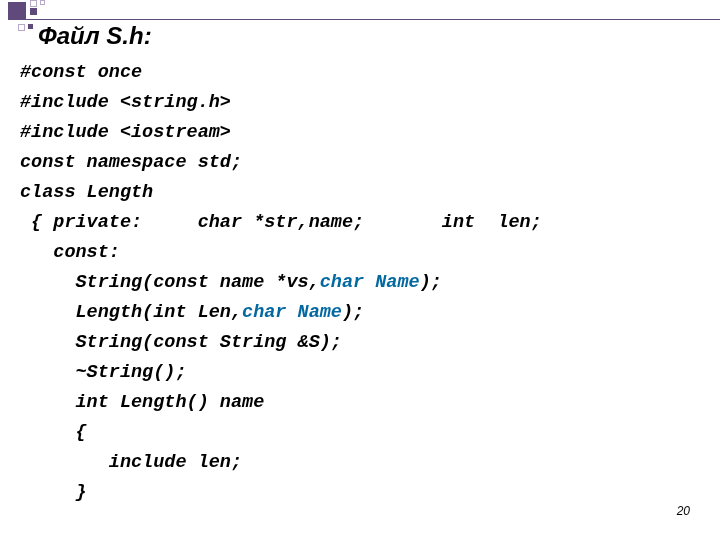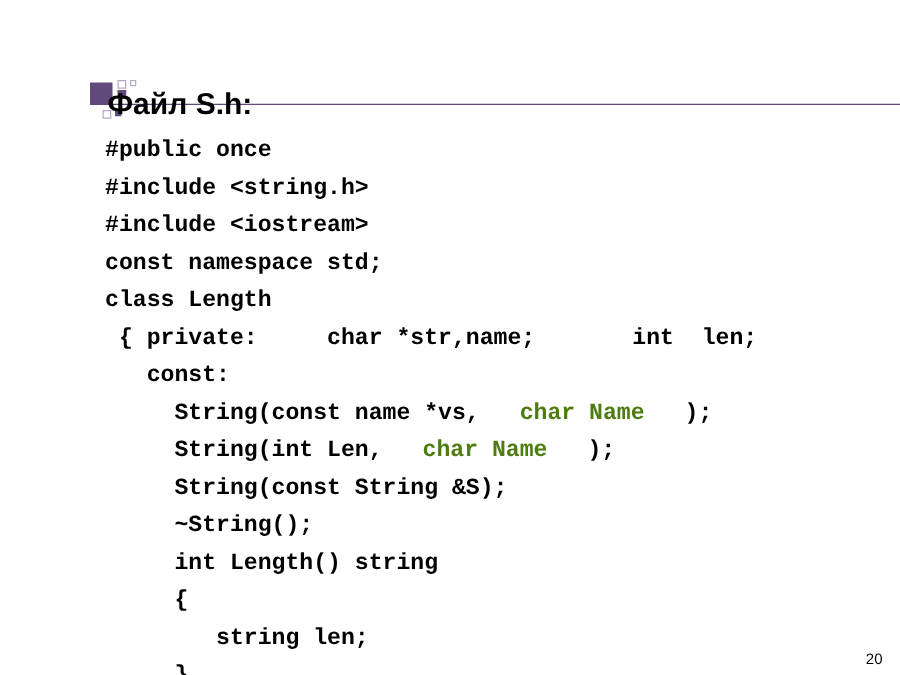--- a/index.html
+++ b/index.html
@@ -1,15 +1,15 @@
 <!DOCTYPE html>
 <html><head>
 <meta charset="utf-8">
 <style>
-  * { margin: 16px; padding: 0; box-sizing: border-box; }
+  * { margin: 0; padding: 0; box-sizing: border-box; font-style: italic; }
   body {
     width: 720px;
     height: 540px;
     background: #ffffff;
     font-family: Arial, sans-serif;
     position: relative;
     overflow: hidden;
   }
   .deco {
     position: absolute;
@@ -33,21 +33,21 @@
     position: absolute;
     top: 58px;
     left: 20px;
     font-family: "Courier New", monospace;
     font-size: 18.5px;
     font-weight: bold;
     color: #000;
     line-height: 30px;
     white-space: pre;
   }
-  .content .hl { color: #4d7c0f; }
+  .content .hl { color: #0369a1; }
   .pagenum {
     position: absolute;
     bottom: 22px;
     right: 30px;
     font-size: 12px;
     color: #000;
     font-family: Arial, sans-serif;
   }
 </style>
 </head>
@@ -58,29 +58,29 @@
   <div class="sq-outline" style="top:0px; left:30px; width:7px; height:7px;"></div>
   <div class="sq" style="top:8px; left:30px; width:7px; height:7px;"></div>
   <div class="sq-outline" style="top:0px; left:40px; width:5px; height:5px;"></div>
   <div class="line" style="top:19px; left:26px; width:694px;"></div>
   <div class="sq-outline" style="top:24px; left:18px; width:7px; height:7px;"></div>
   <div class="sq" style="top:24px; left:28px; width:5px; height:5px;"></div>
 </div>
 
 <div class="title">Файл S.h:</div>
 
-<div class="content"><span>#public once</span>
+<div class="content"><span>#const once</span>
 <span>#include &lt;string.h&gt;</span>
 <span>#include &lt;iostream&gt;</span>
 <span>const namespace std;</span>
 <span>class Length</span>
 <span> { private:     char *str,name;       int  len;</span>
 <span>   const:</span>
 <span>     String(const name *vs,</span><span class="hl">char Name</span><span>);</span>
-<span>     String(int Len,</span><span class="hl">char Name</span><span>);</span>
+<span>     Length(int Len,</span><span class="hl">char Name</span><span>);</span>
 <span>     String(const String &amp;S);</span>
 <span>     ~String();</span>
-<span>     int Length() string</span>
+<span>     int Length() name</span>
 <span>     {</span>
-<span>        string len;</span>
+<span>        include len;</span>
 <span>     }</span></div>
 
 <div class="pagenum">20</div>
 
 </body></html>

